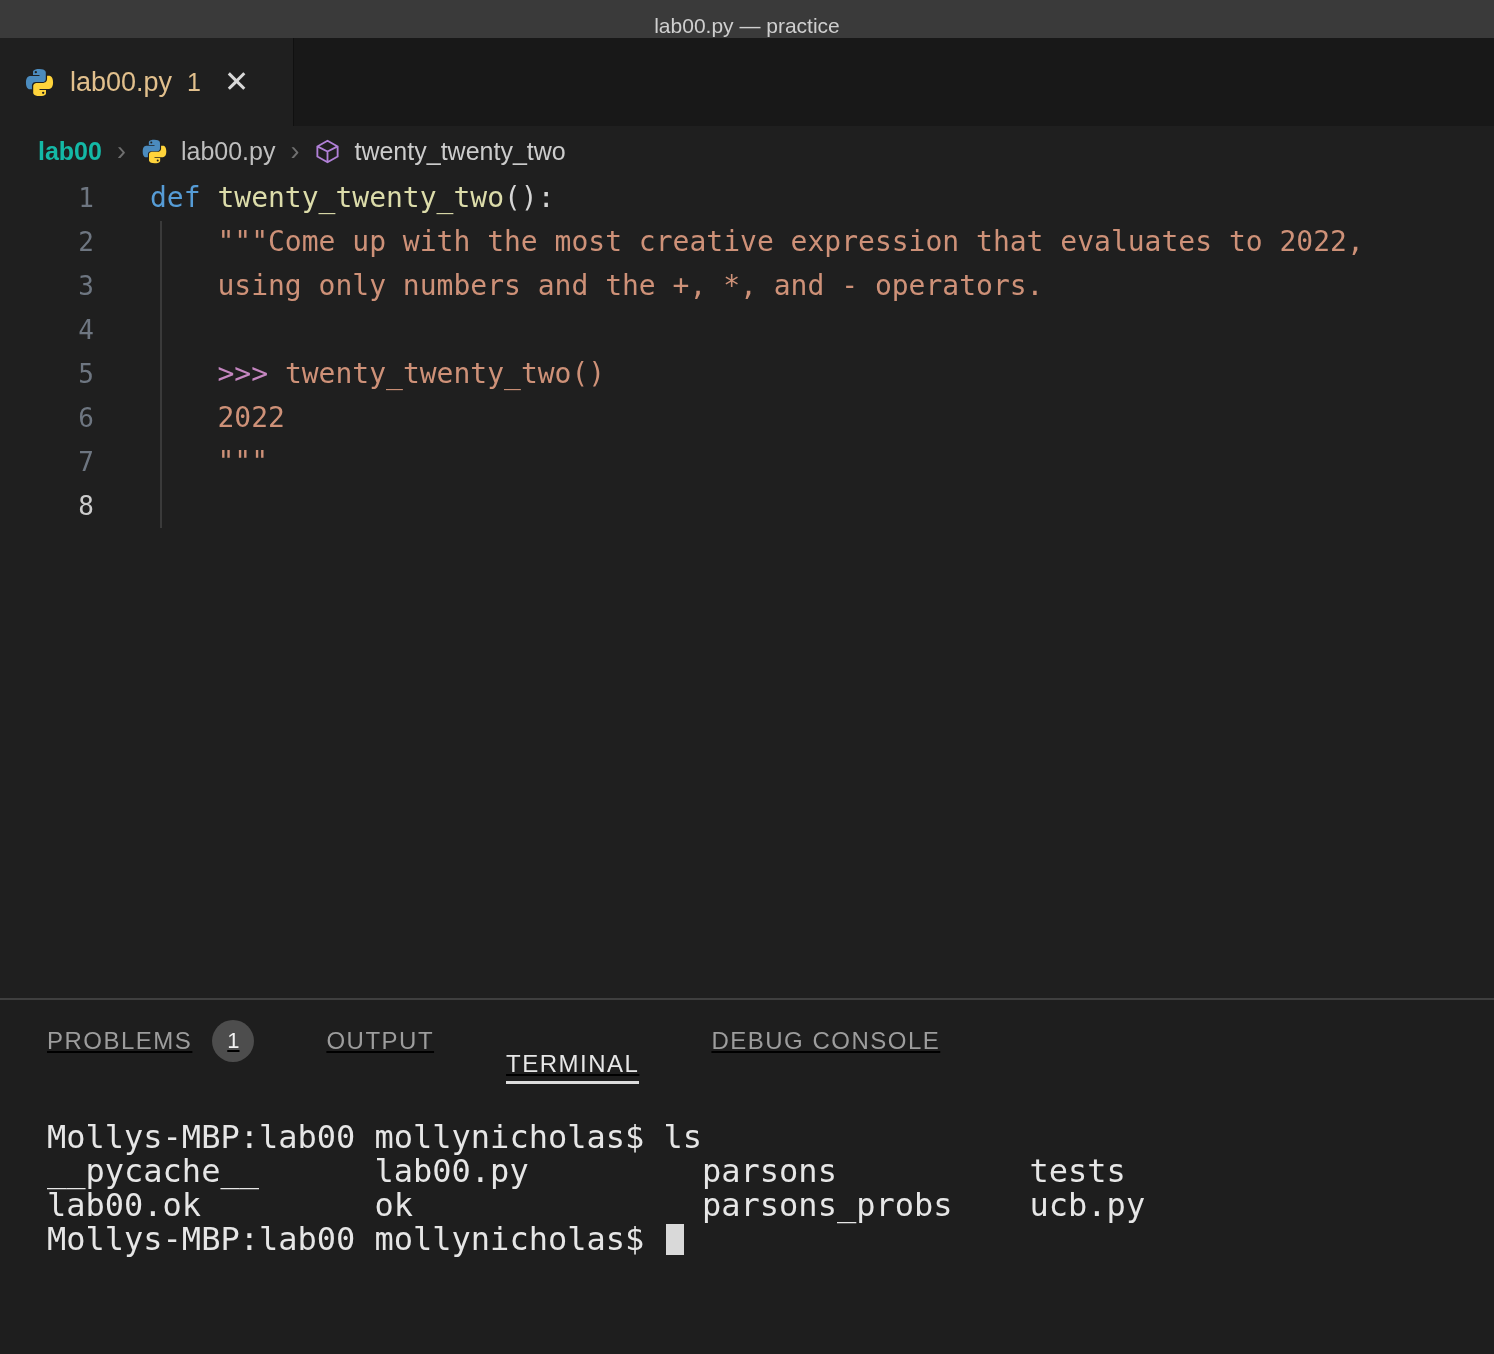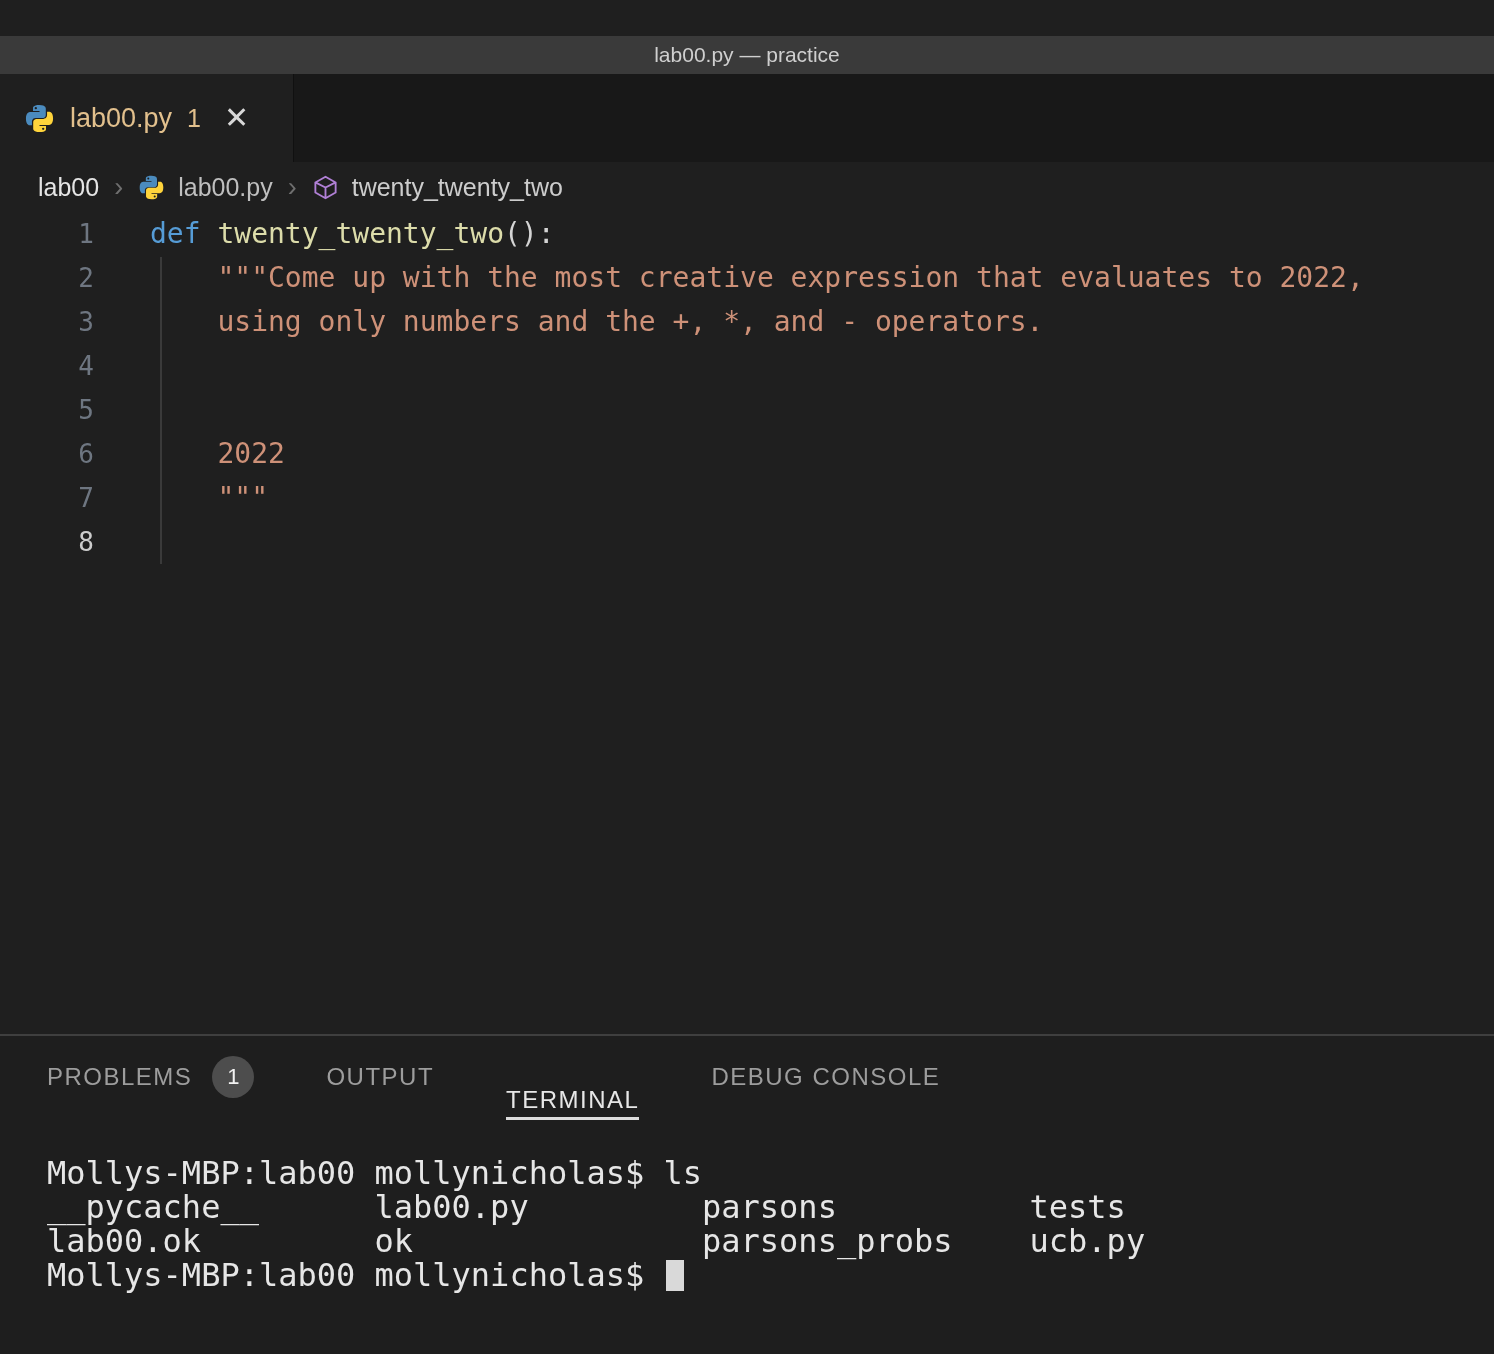--- a/index.html
+++ b/index.html
@@ -1,34 +1,34 @@
 <!DOCTYPE html>
 <html><head>
 <meta charset="utf-8">
 <style>
   * { margin:0; padding:0; box-sizing:border-box; }
   html,body { width:1494px; height:1354px; overflow:hidden; }
   body { background:#1f1f1f; font-family:"Liberation Sans", sans-serif; }
 
   
   .titlebar { height:38px; background:#3a3a3a; color:#cfcfcf;
-    display:flex; align-items:center; justify-content:center; font-size:21px;margin-top:36px; }
+    display:flex; align-items:flex-end; justify-content:center; font-size:21px; }
 
   
   .tabbar { height:88px; background:#181818; display:flex; align-items:stretch; }
   .tab { width:294px; background:#1f1f1f; display:flex; align-items:center;
     gap:15px; padding:0 24px; border-right:1px solid #101010; cursor:default; }
   .tab-filename { color:#e2c08d; font-size:27px; }
   .tab-dirty { color:#e2c08d; font-size:25px; }
   .tab-close { color:#d8d8d8; font-size:30px; margin-left:8px; line-height:1; }
 
   
   .breadcrumb { height:50px; display:flex; align-items:center; padding-left:38px;
     gap:13px; font-size:25px; background:#1f1f1f; }
-  .crumb-folder { color:#e5e5e5; }
+  .crumb-folder { color:#14b8a6;font-weight:bold; }
   .crumb-file { color:#bfbfbf; }
   .crumb-symbol { color:#cccccc; }
   .crumb-sep { color:#6f6f6f; font-size:27px; padding:0 2px; }
   .icon { display:inline-flex; align-items:center; }
 
   
   .editor { position:relative; height:822px; background:#1f1f1f;
     font-family:"DejaVu Sans Mono", monospace; font-size:28px; }
   .code-line { display:flex; height:44px; line-height:44px; white-space:pre; }
   .ln { flex:0 0 140px; text-align:right; padding-right:46px; color:#6e7681; font-size:26px; }
@@ -36,21 +36,21 @@
   .code { white-space:pre; margin-left:10px; color:#d4d4d4; }
   .indent-guide { position:absolute; left:160px; top:45px; width:2px; height:307px;
     background:#3a3a3a; }
   .tok-squiggle { background:#4a4a4a;
     text-decoration: underline wavy #c9a227;
     text-decoration-thickness:2.5px; text-underline-offset:7px;
     text-decoration-skip-ink:none; }
 
   
   .panel { height:356px; border-top:2px solid #3f3f3f; background:#1e1e1e; }
-  .panel-tabs { display:flex; align-items:stretch; height:84px; padding-left:47px; gap:72px; }
+  .panel-tabs { display:flex; align-items:stretch; height:84px; padding-left:47px; gap:72px;text-decoration:underline; }
   .panel-tab { display:flex; align-items:center; gap:20px; color:#9d9d9d;
     font-size:24px; letter-spacing:1.5px; border-bottom:3px solid transparent; cursor:default; }
   .panel-tab.active { color:#e7e7e7; border-bottom-color:#dcdcdc;margin-top:47px; }
   .panel-badge { background:#4d4d4d; color:#f2f2f2; border-radius:50%;
     width:42px; height:42px; display:flex; align-items:center; justify-content:center;
     font-size:22px; letter-spacing:0; }
 
   
   .terminal { padding:36px 0 0 47px; font-family:"DejaVu Sans Mono", monospace;
     font-size:32px; color:#e6e6e6; }
@@ -98,21 +98,21 @@
   <span class="crumb-symbol">twenty_twenty_two</span>
 </div>
 
 <div class="editor">
   <div class="indent-guide"></div>
   <div>
       <div class="code-line"><span class="ln">1</span><span class="code"><span style="color: rgb(86, 156, 214);">def</span><span style="color: rgb(212, 212, 212);"> </span><span style="color: rgb(220, 220, 170);">twenty_twenty_two</span><span style="color: rgb(212, 212, 212);">():</span></span></div>
       <div class="code-line"><span class="ln">2</span><span class="code"><span style="color: rgb(212, 212, 212);">    </span><span style="color: rgb(206, 145, 120);">"""Come up with the most creative expression that evaluates to 2022,</span></span></div>
       <div class="code-line"><span class="ln">3</span><span class="code"><span style="color: rgb(212, 212, 212);">    </span><span style="color: rgb(206, 145, 120);">using only numbers and the +, *, and - operators.</span></span></div>
       <div class="code-line"><span class="ln">4</span><span class="code"></span></div>
-      <div class="code-line"><span class="ln">5</span></div>
+      <div class="code-line"><span class="ln">5</span><span class="code"><span style="color: rgb(212, 212, 212);">    </span><span style="color: rgb(197, 134, 192);">&gt;&gt;&gt;</span><span style="color: rgb(212, 212, 212);"> </span><span style="color: rgb(206, 145, 120);">twenty_twenty_two()</span></span></div>
       <div class="code-line"><span class="ln">6</span><span class="code"><span style="color: rgb(212, 212, 212);">    </span><span style="color: rgb(206, 145, 120); text-align: center;">2022</span></span></div>
       <div class="code-line"><span class="ln">7</span><span class="code"><span style="color: rgb(212, 212, 212);">    </span><span style="color: rgb(206, 145, 120);">"""</span></span></div>
       <div class="code-line"><span class="ln active">8</span></div>
     </div>
 </div>
 
 <div class="panel">
   <div class="panel-tabs">
       <div class="panel-tab">
         <span>PROBLEMS</span>

